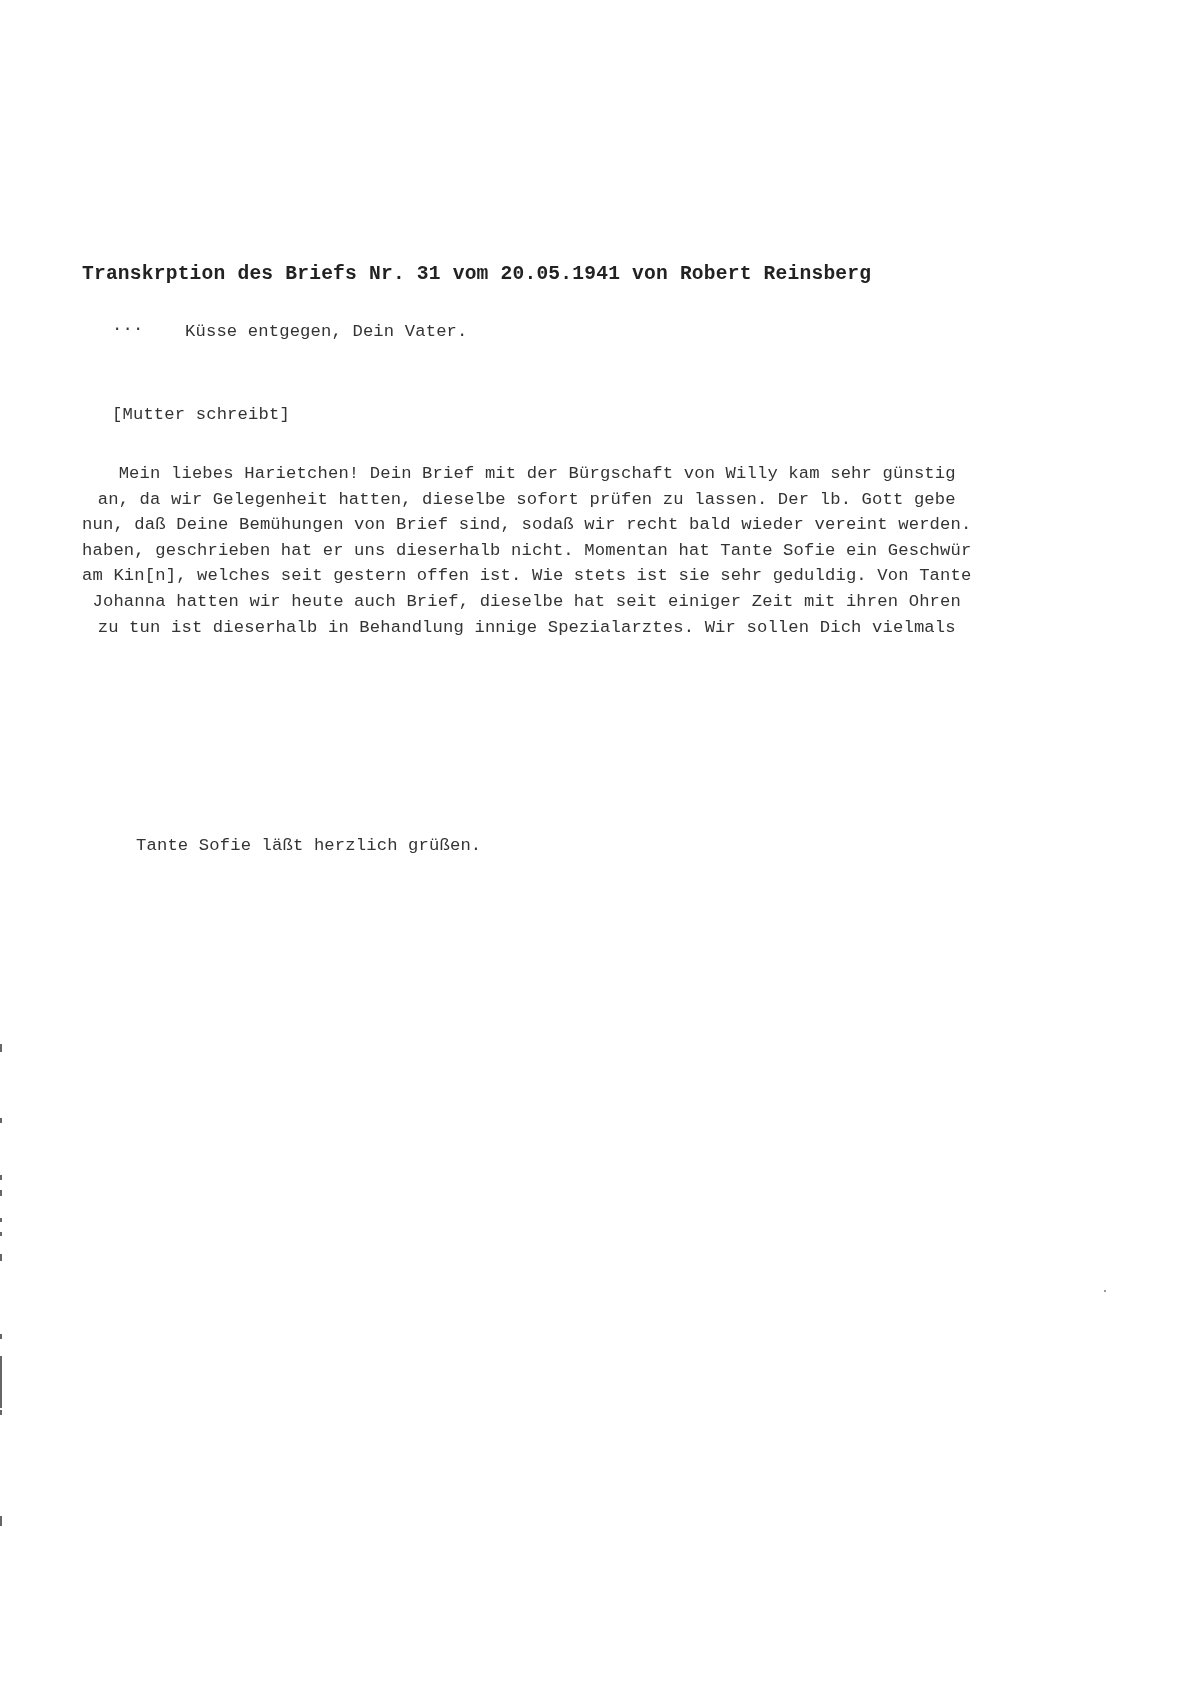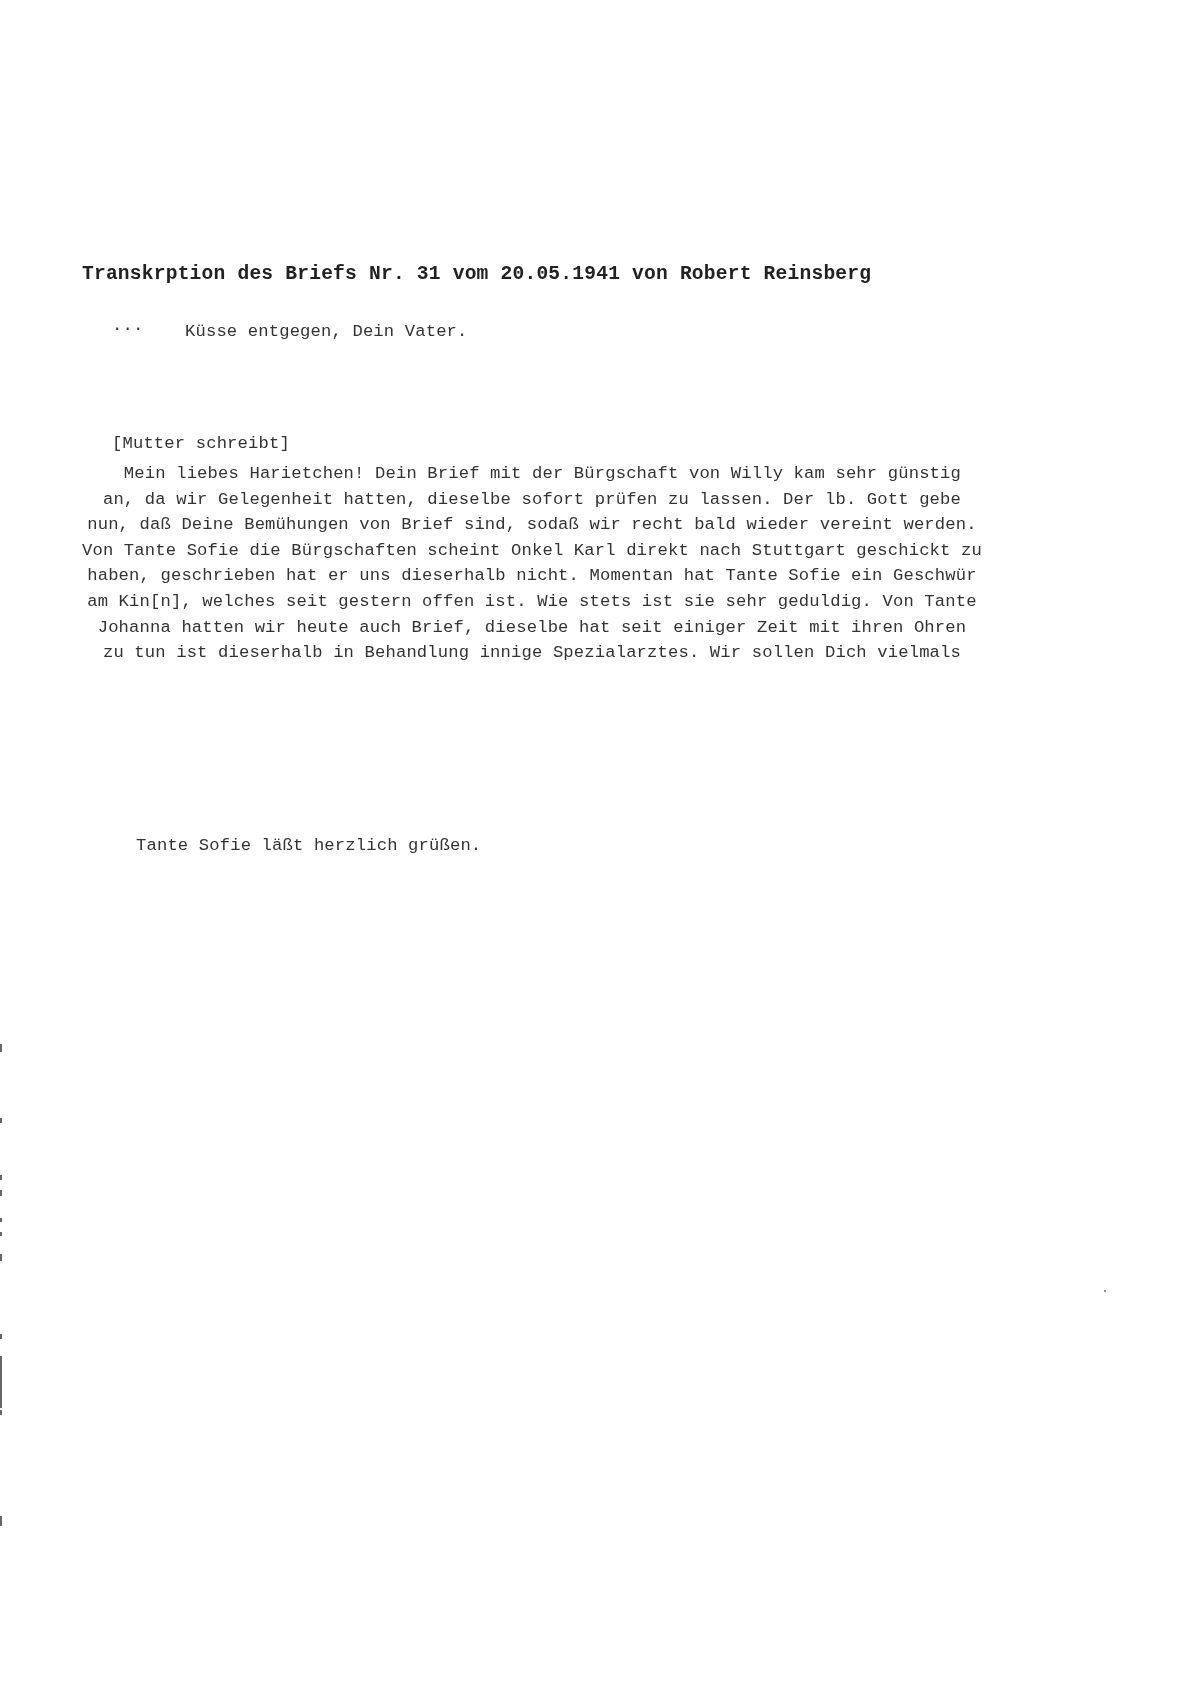--- a/index.html
+++ b/index.html
@@ -27,27 +27,26 @@
 </head>
 <body>
 
 <div class="page">
 
   <div class="title">Transkrption des Briefs Nr. 31 vom 20.05.1941 von Robert Reinsberg</div>
 
   <div class="line" style="left:112px; top:316px;">...</div>
   <div class="line" style="left:185px; top:316px;margin-top:6px;">Küsse entgegen, Dein Vater.</div>
 
-  <div class="line" style="left:112px; top:434px;">[Mutter schreibt]</div>
+  <div class="line" style="left:112px; top:405px;">[Mutter schreibt]</div>
 
   <div class="para" style="top:461px;text-align:center;">
     <div class="pl">  Mein liebes Harietchen! Dein Brief mit der Bürgschaft von Willy kam sehr günstig</div>
     <div class="pl">an, da wir Gelegenheit hatten, dieselbe sofort prüfen zu lassen. Der lb. Gott gebe</div>
     <div class="pl">nun, daß Deine Bemühungen von Brief sind, sodaß wir recht bald wieder vereint werden.</div>
-    <div class="pl">Von Tante Sofie die Bürgschaften scheint Onkel Karl direkt nach Stuttgart geschickt zu</div>
     <div class="pl">haben, geschrieben hat er uns dieserhalb nicht. Momentan hat Tante Sofie ein Geschwür</div>
     <div class="pl">am Kin[n], welches seit gestern offen ist. Wie stets ist sie sehr geduldig. Von Tante</div>
     <div class="pl">Johanna hatten wir heute auch Brief, dieselbe hat seit einiger Zeit mit ihren Ohren</div>
     <div class="pl">zu tun ist dieserhalb in Behandlung innige Spezialarztes. Wir sollen Dich vielmals</div>
   </div>
 
 
   <div class="line" style="left:112px; top:836px;margin-left:24px;">Tante Sofie läßt herzlich grüßen.</div>
 
   <div class="edge-mark" style="top:1044px; height:8px;"></div>

